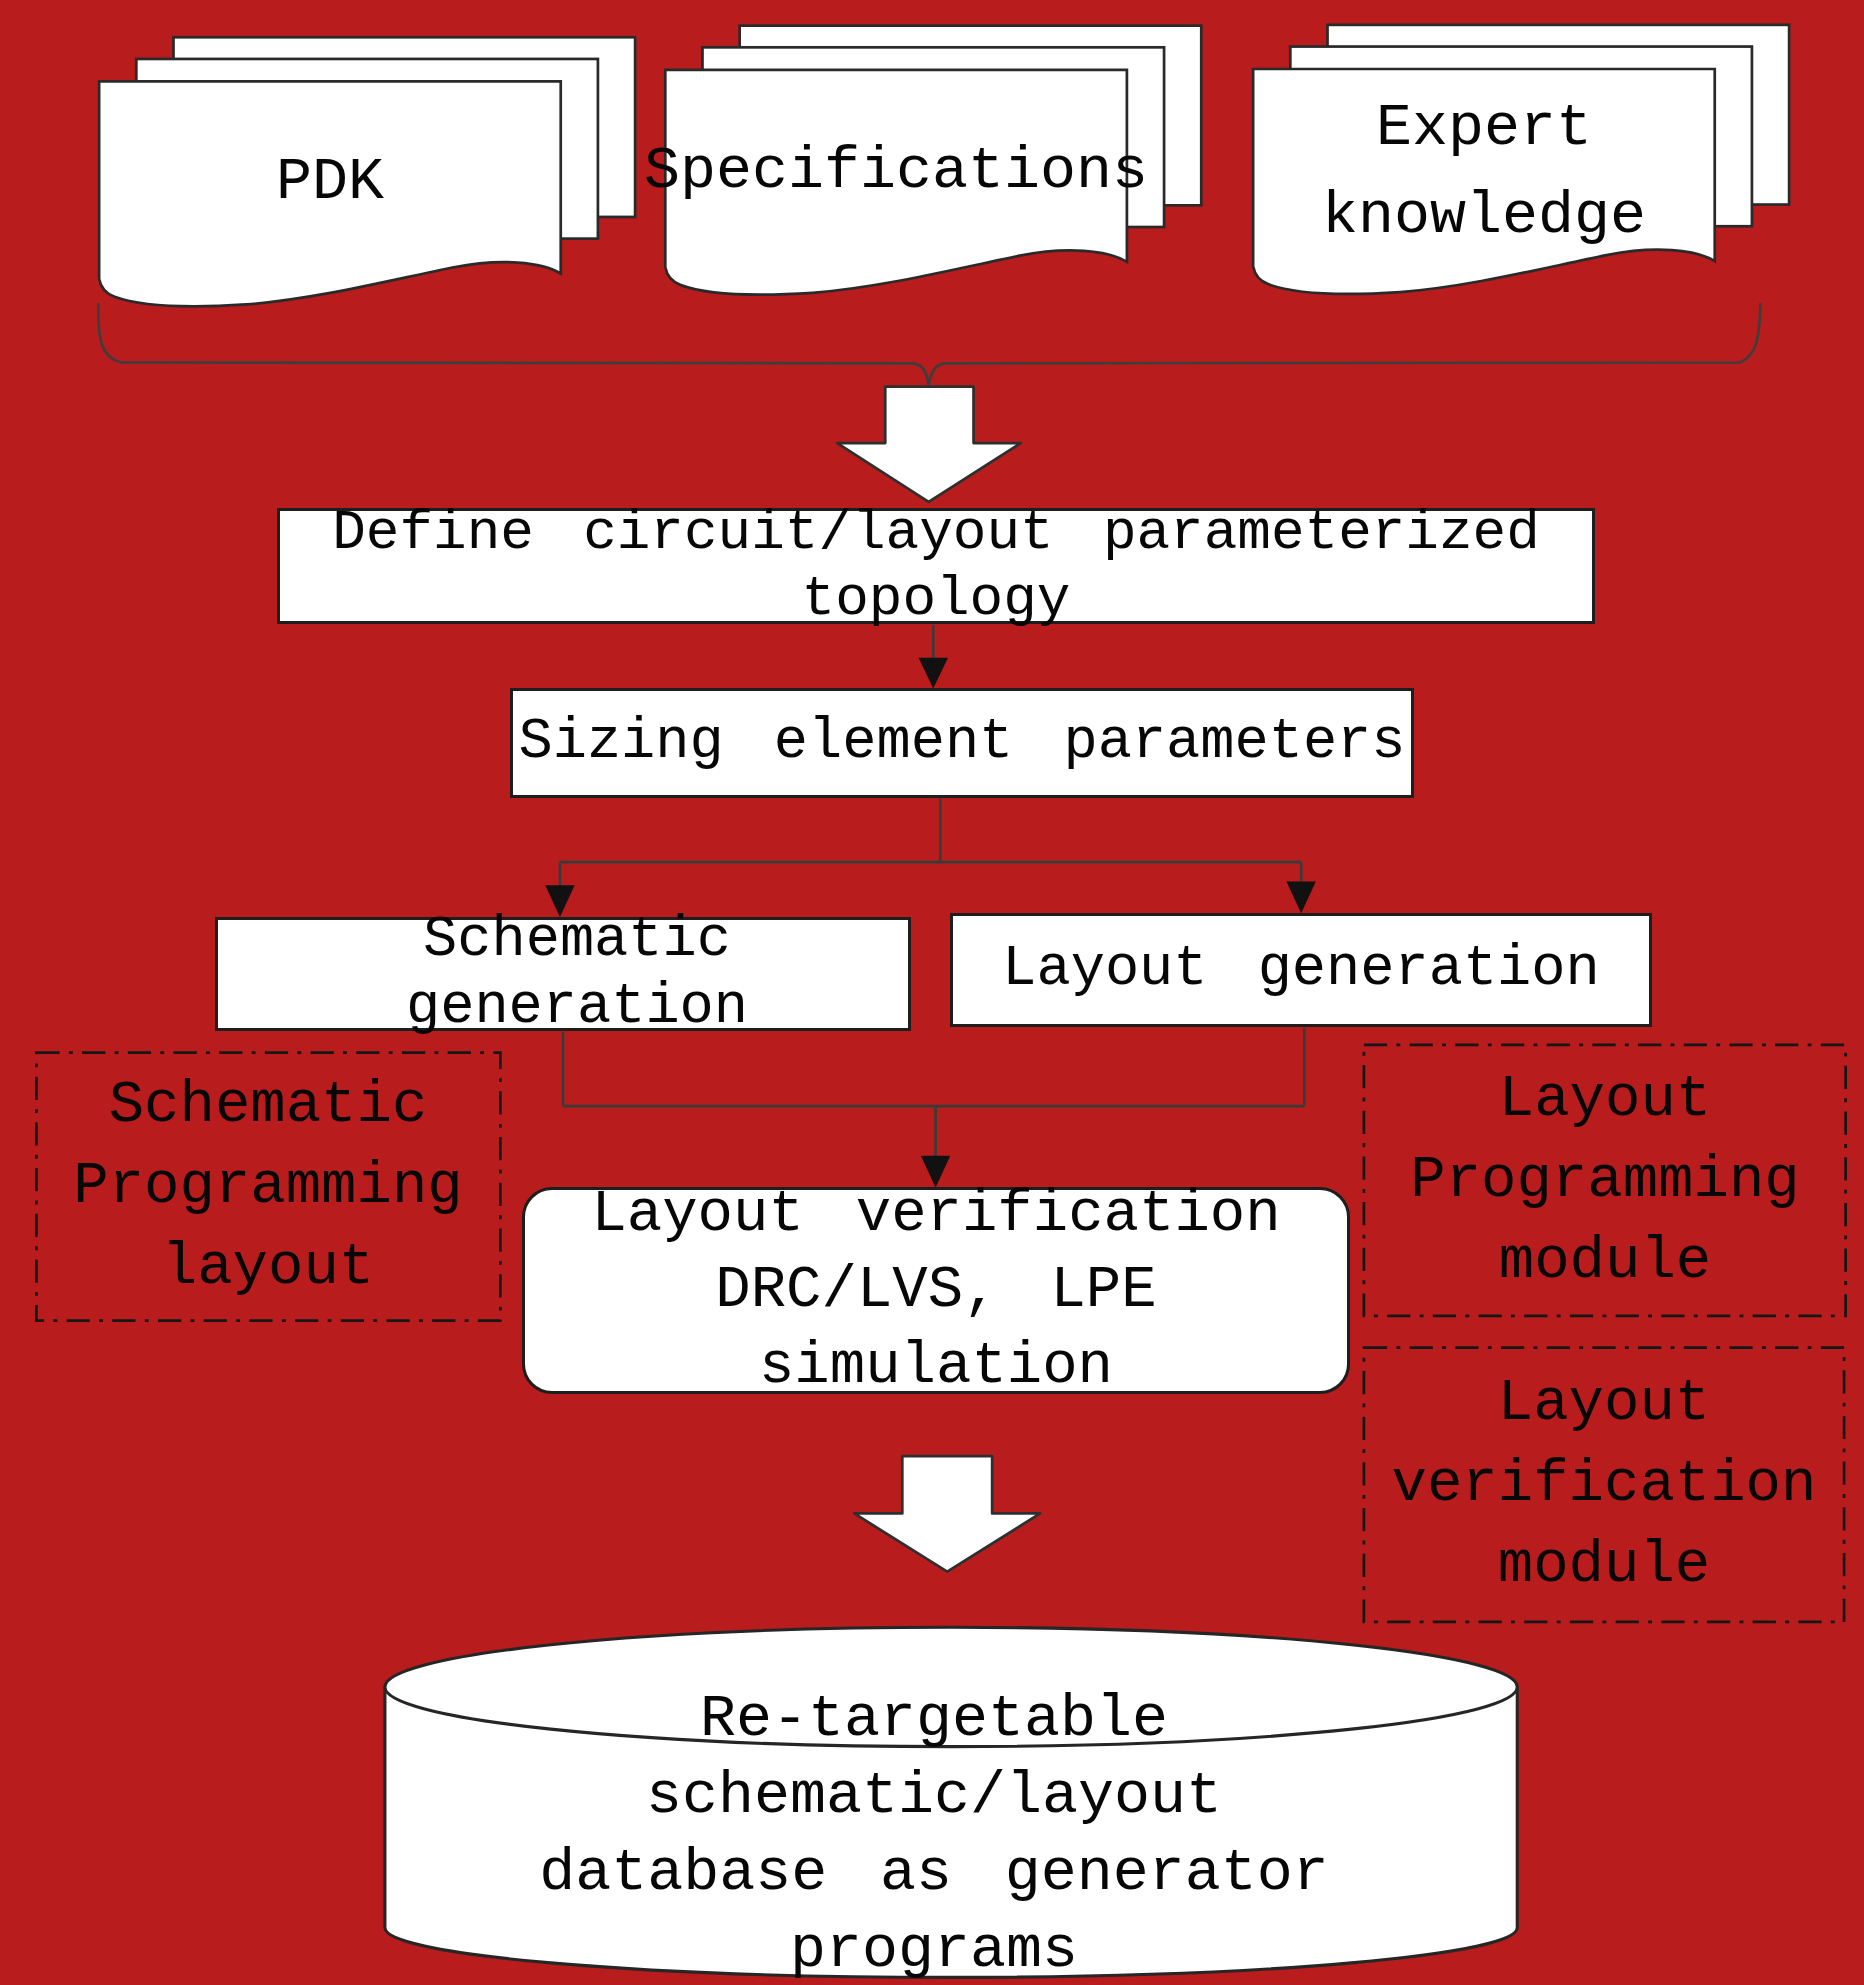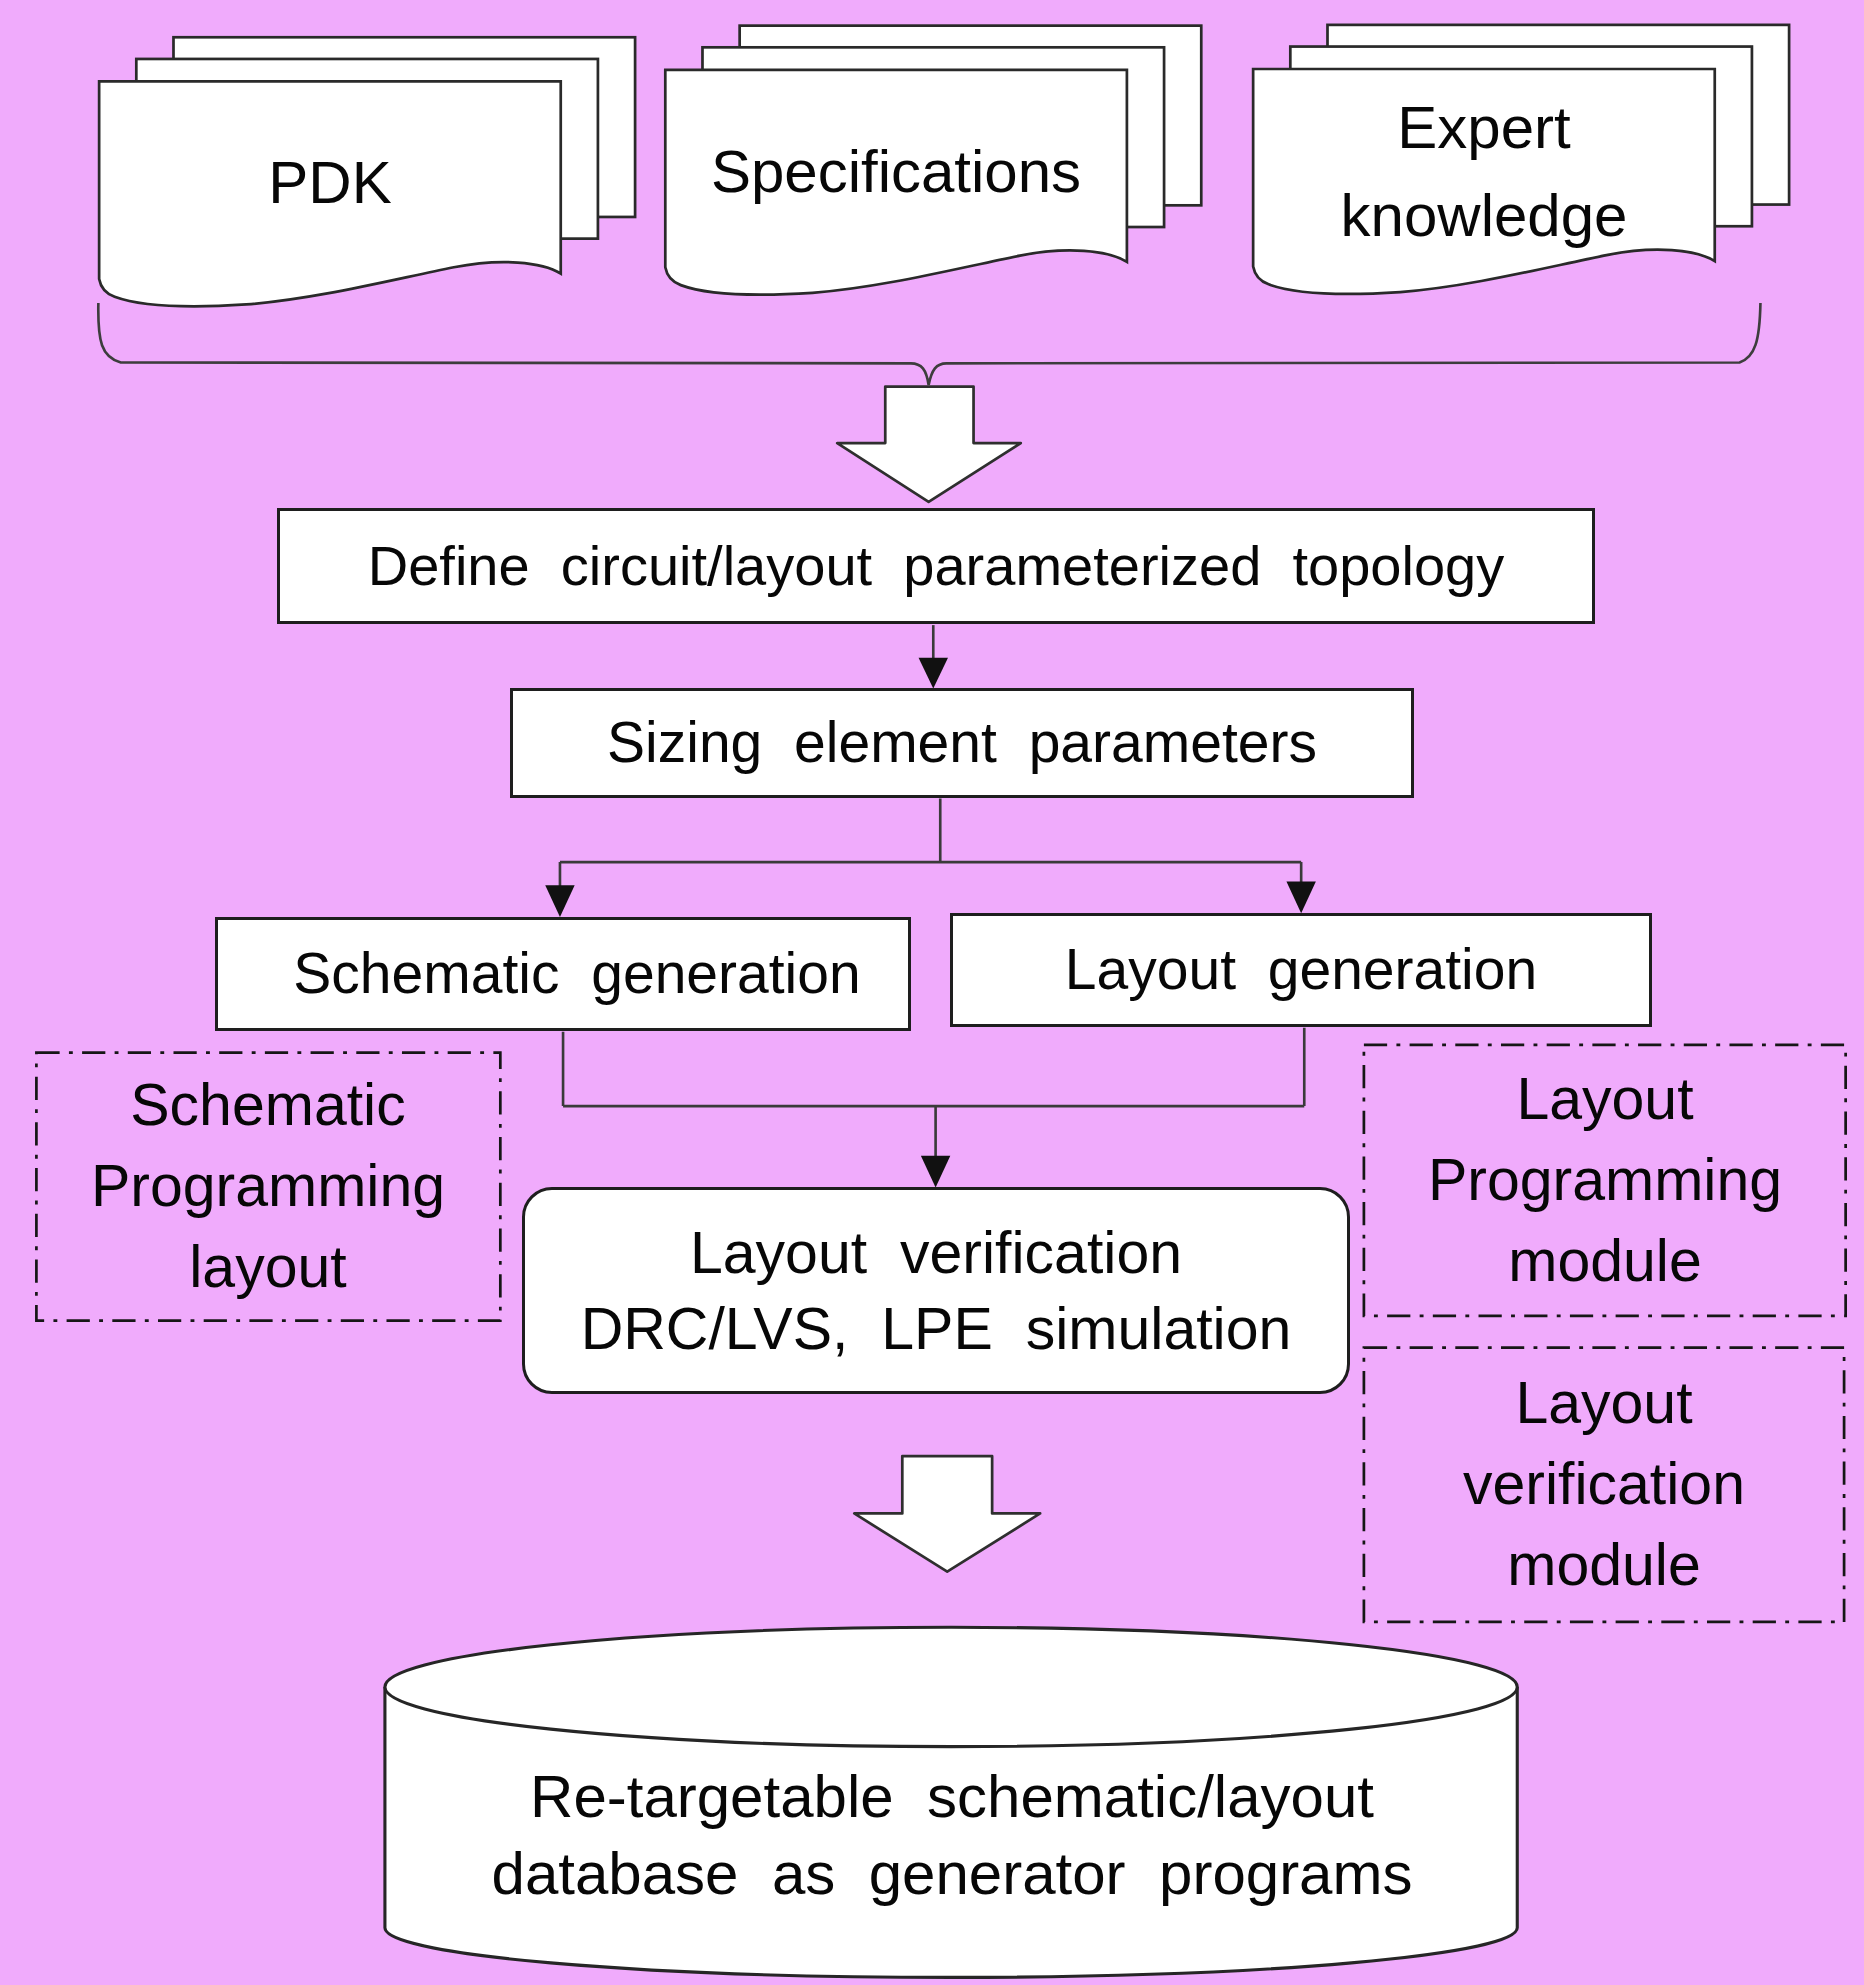--- a/index.html
+++ b/index.html
@@ -1,21 +1,21 @@
 <!DOCTYPE html>
 <html style="font-size:12.4px"><head>
 <meta charset="utf-8">
 <title>Design flow diagram</title>
 <style>
   html,body{margin:0;padding:0;background:#ffffff;}
   #canvas{
     position:relative;
     width:1865px;height:1986px;
-    background:#f0abfc;
-    font-family:Liberation Sans, sans-serif;
+    background:#b91c1c;
+    font-family:Liberation Mono, monospace;
     color:#070707;
     overflow:hidden;
   }
   #shapes{position:absolute;left:0;top:0;width:1865px;height:1986px;}
   .box{
     position:absolute;
     box-sizing:border-box;
     border:3.1px solid #1e1e1e;
     background:#ffffff;
     display:flex;align-items:center;justify-content:center;
@@ -41,21 +41,21 @@
   #sizing-box{left:489px;top:688px;width:904px;height:110px;margin-left:21px;}
   #schematic-gen-box{left:215px;top:917px;width:696px;height:114px;padding-left:28px;}
   #layout-gen-box{left:950px;top:913px;width:702px;height:114px;}
   #verification-box{left:522px;top:1187px;width:828px;height:207px;font-size:59px;line-height:76px;border-radius:30px;}
   #pdk-label{left:99px;top:85px;width:462px;height:194px;}
   #spec-label{left:665px;top:74px;width:462px;height:194px;}
   #expert-label{left:1253px;top:73px;width:462px;height:197px;line-height:88px;}
   #sp-module-label{left:36px;top:1052px;width:464px;height:268px;}
   #lp-module-label{left:1364px;top:1045px;width:482px;height:271px;}
   #lv-module-label{left:1364px;top:1347px;width:480px;height:274px;}
-  #db-label{left:410px;top:1742px;width:1084px;height:186px;}
+  #db-label{left:392px;top:1742px;width:1084px;height:186px;}
 </style>
 </head>
 <body>
 
 <div id="canvas">
 
   <svg id="shapes" viewBox="0 0 2408 2564" xmlns="http://www.w3.org/2000/svg">
 
     <g>
       <rect x="224" y="48" width="596" height="232" fill="#ffffff" stroke="#2a2a2a" stroke-width="3.5"></rect>

